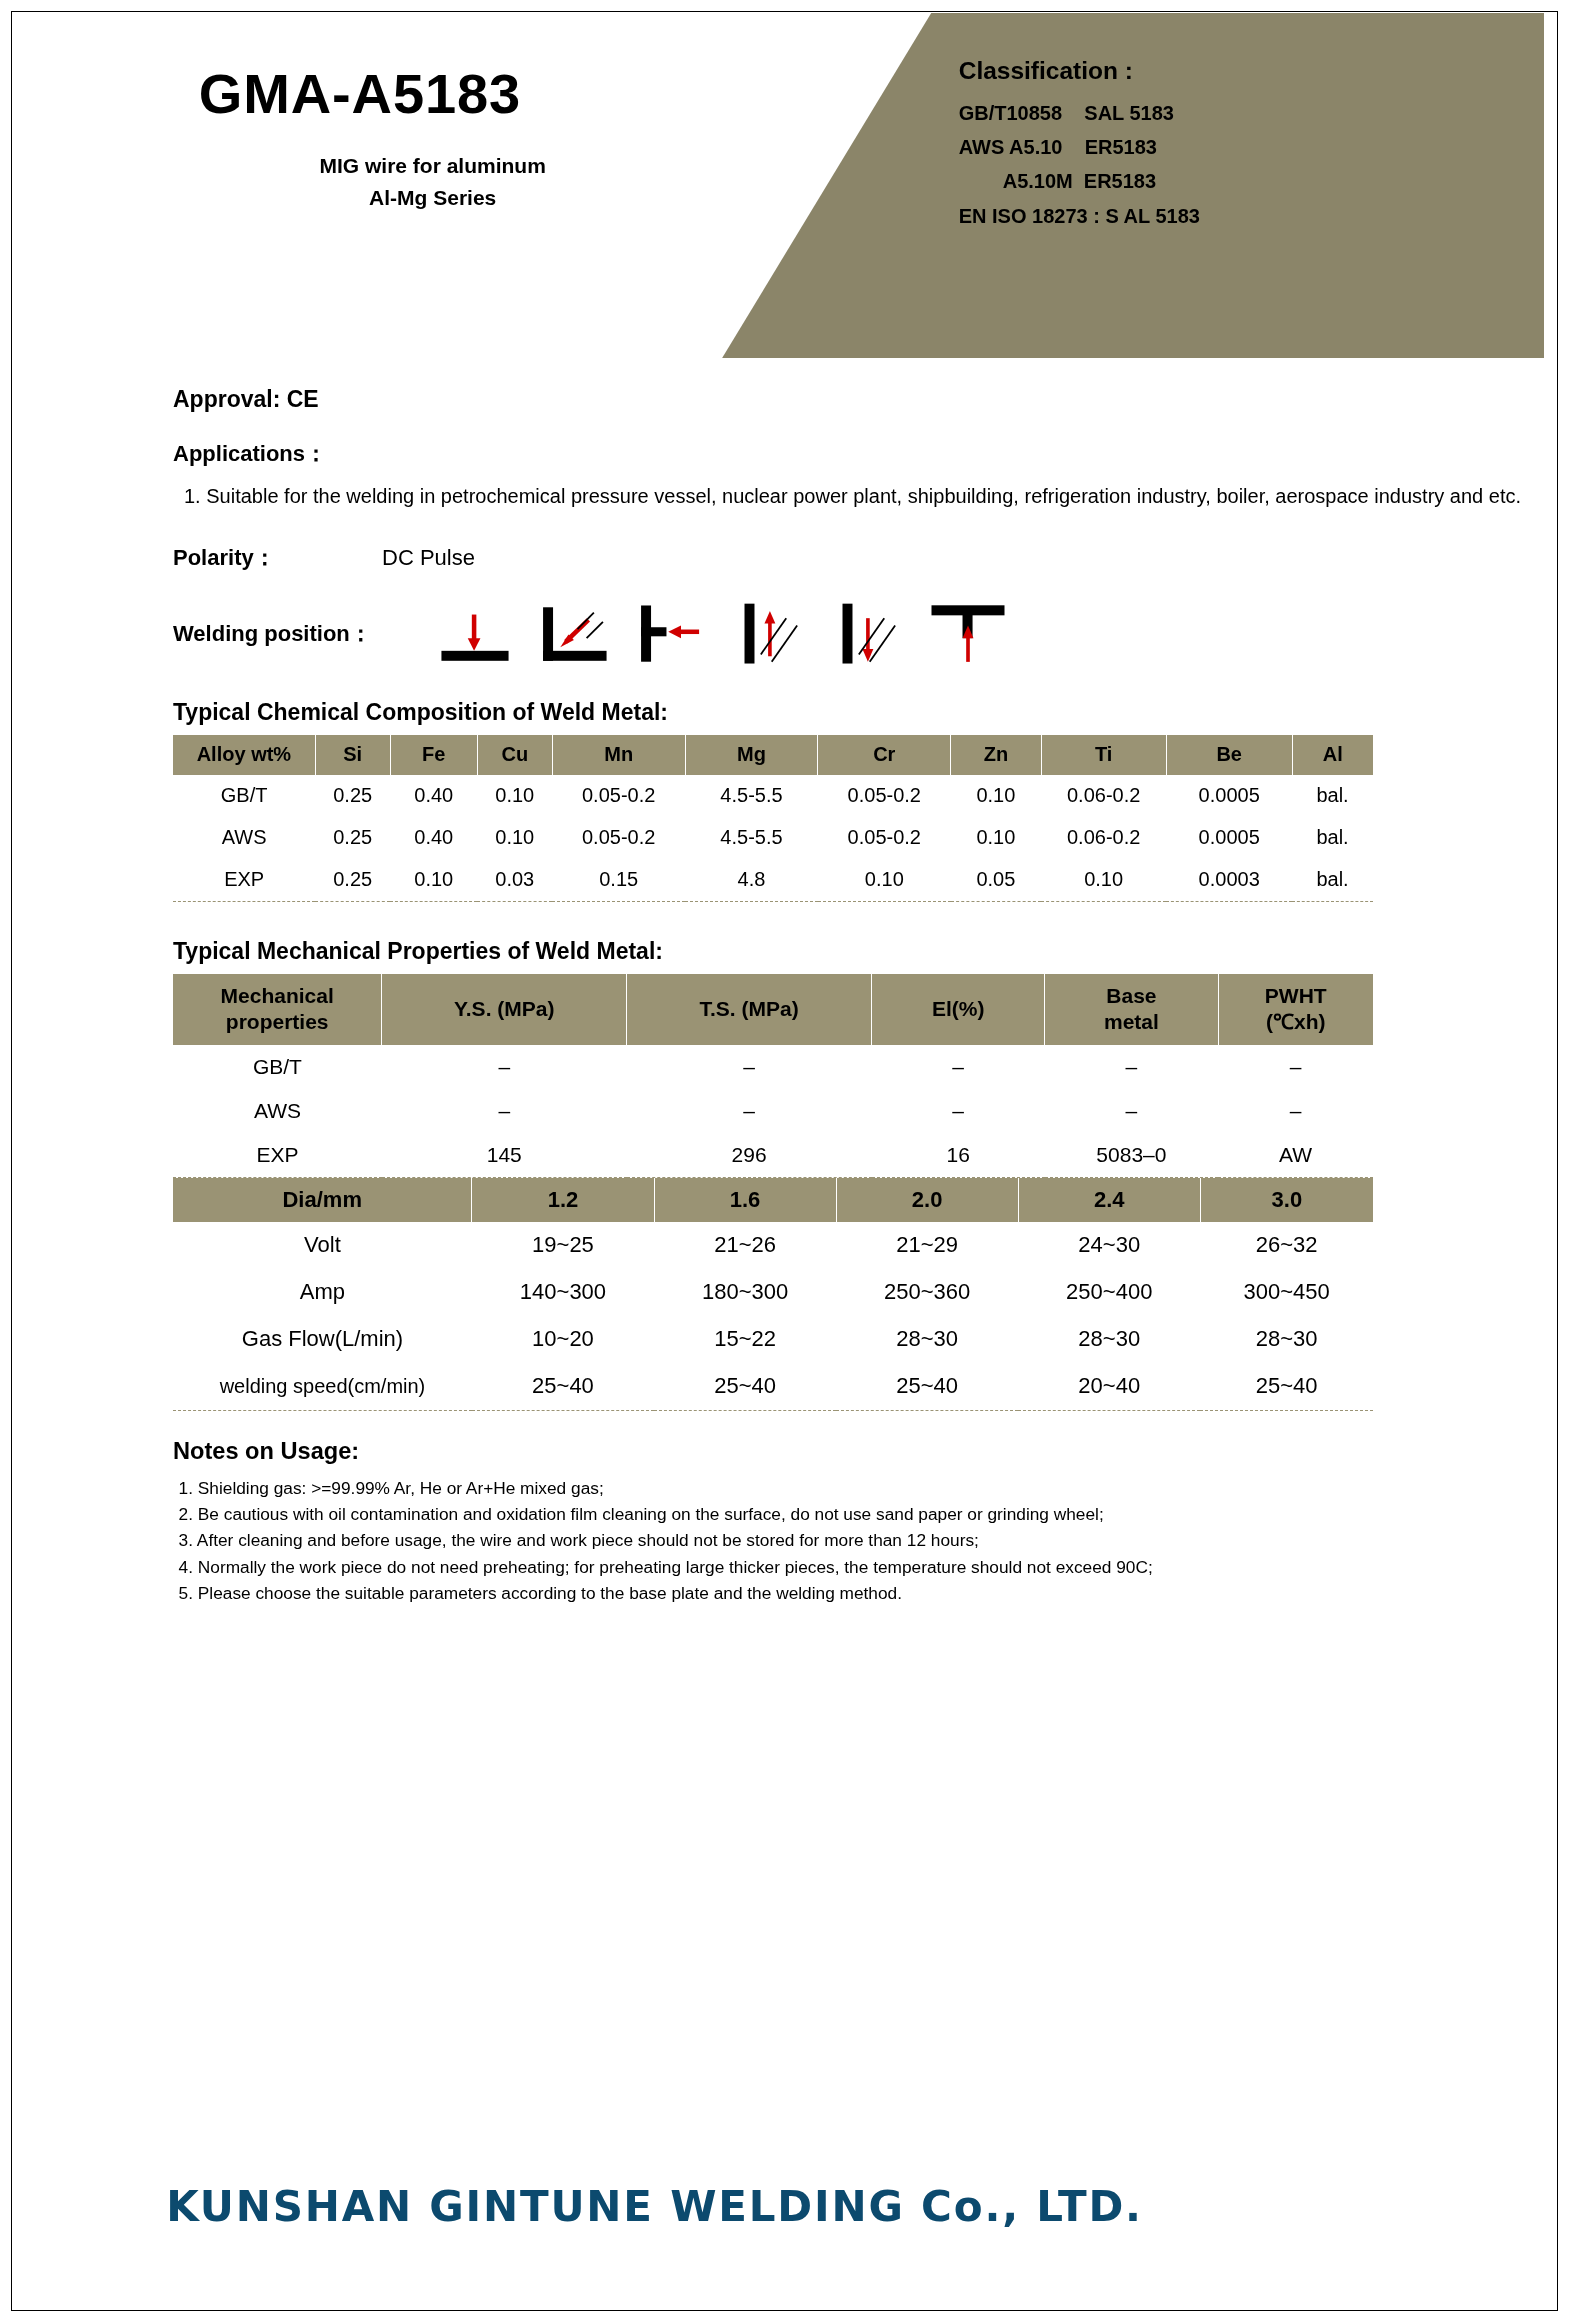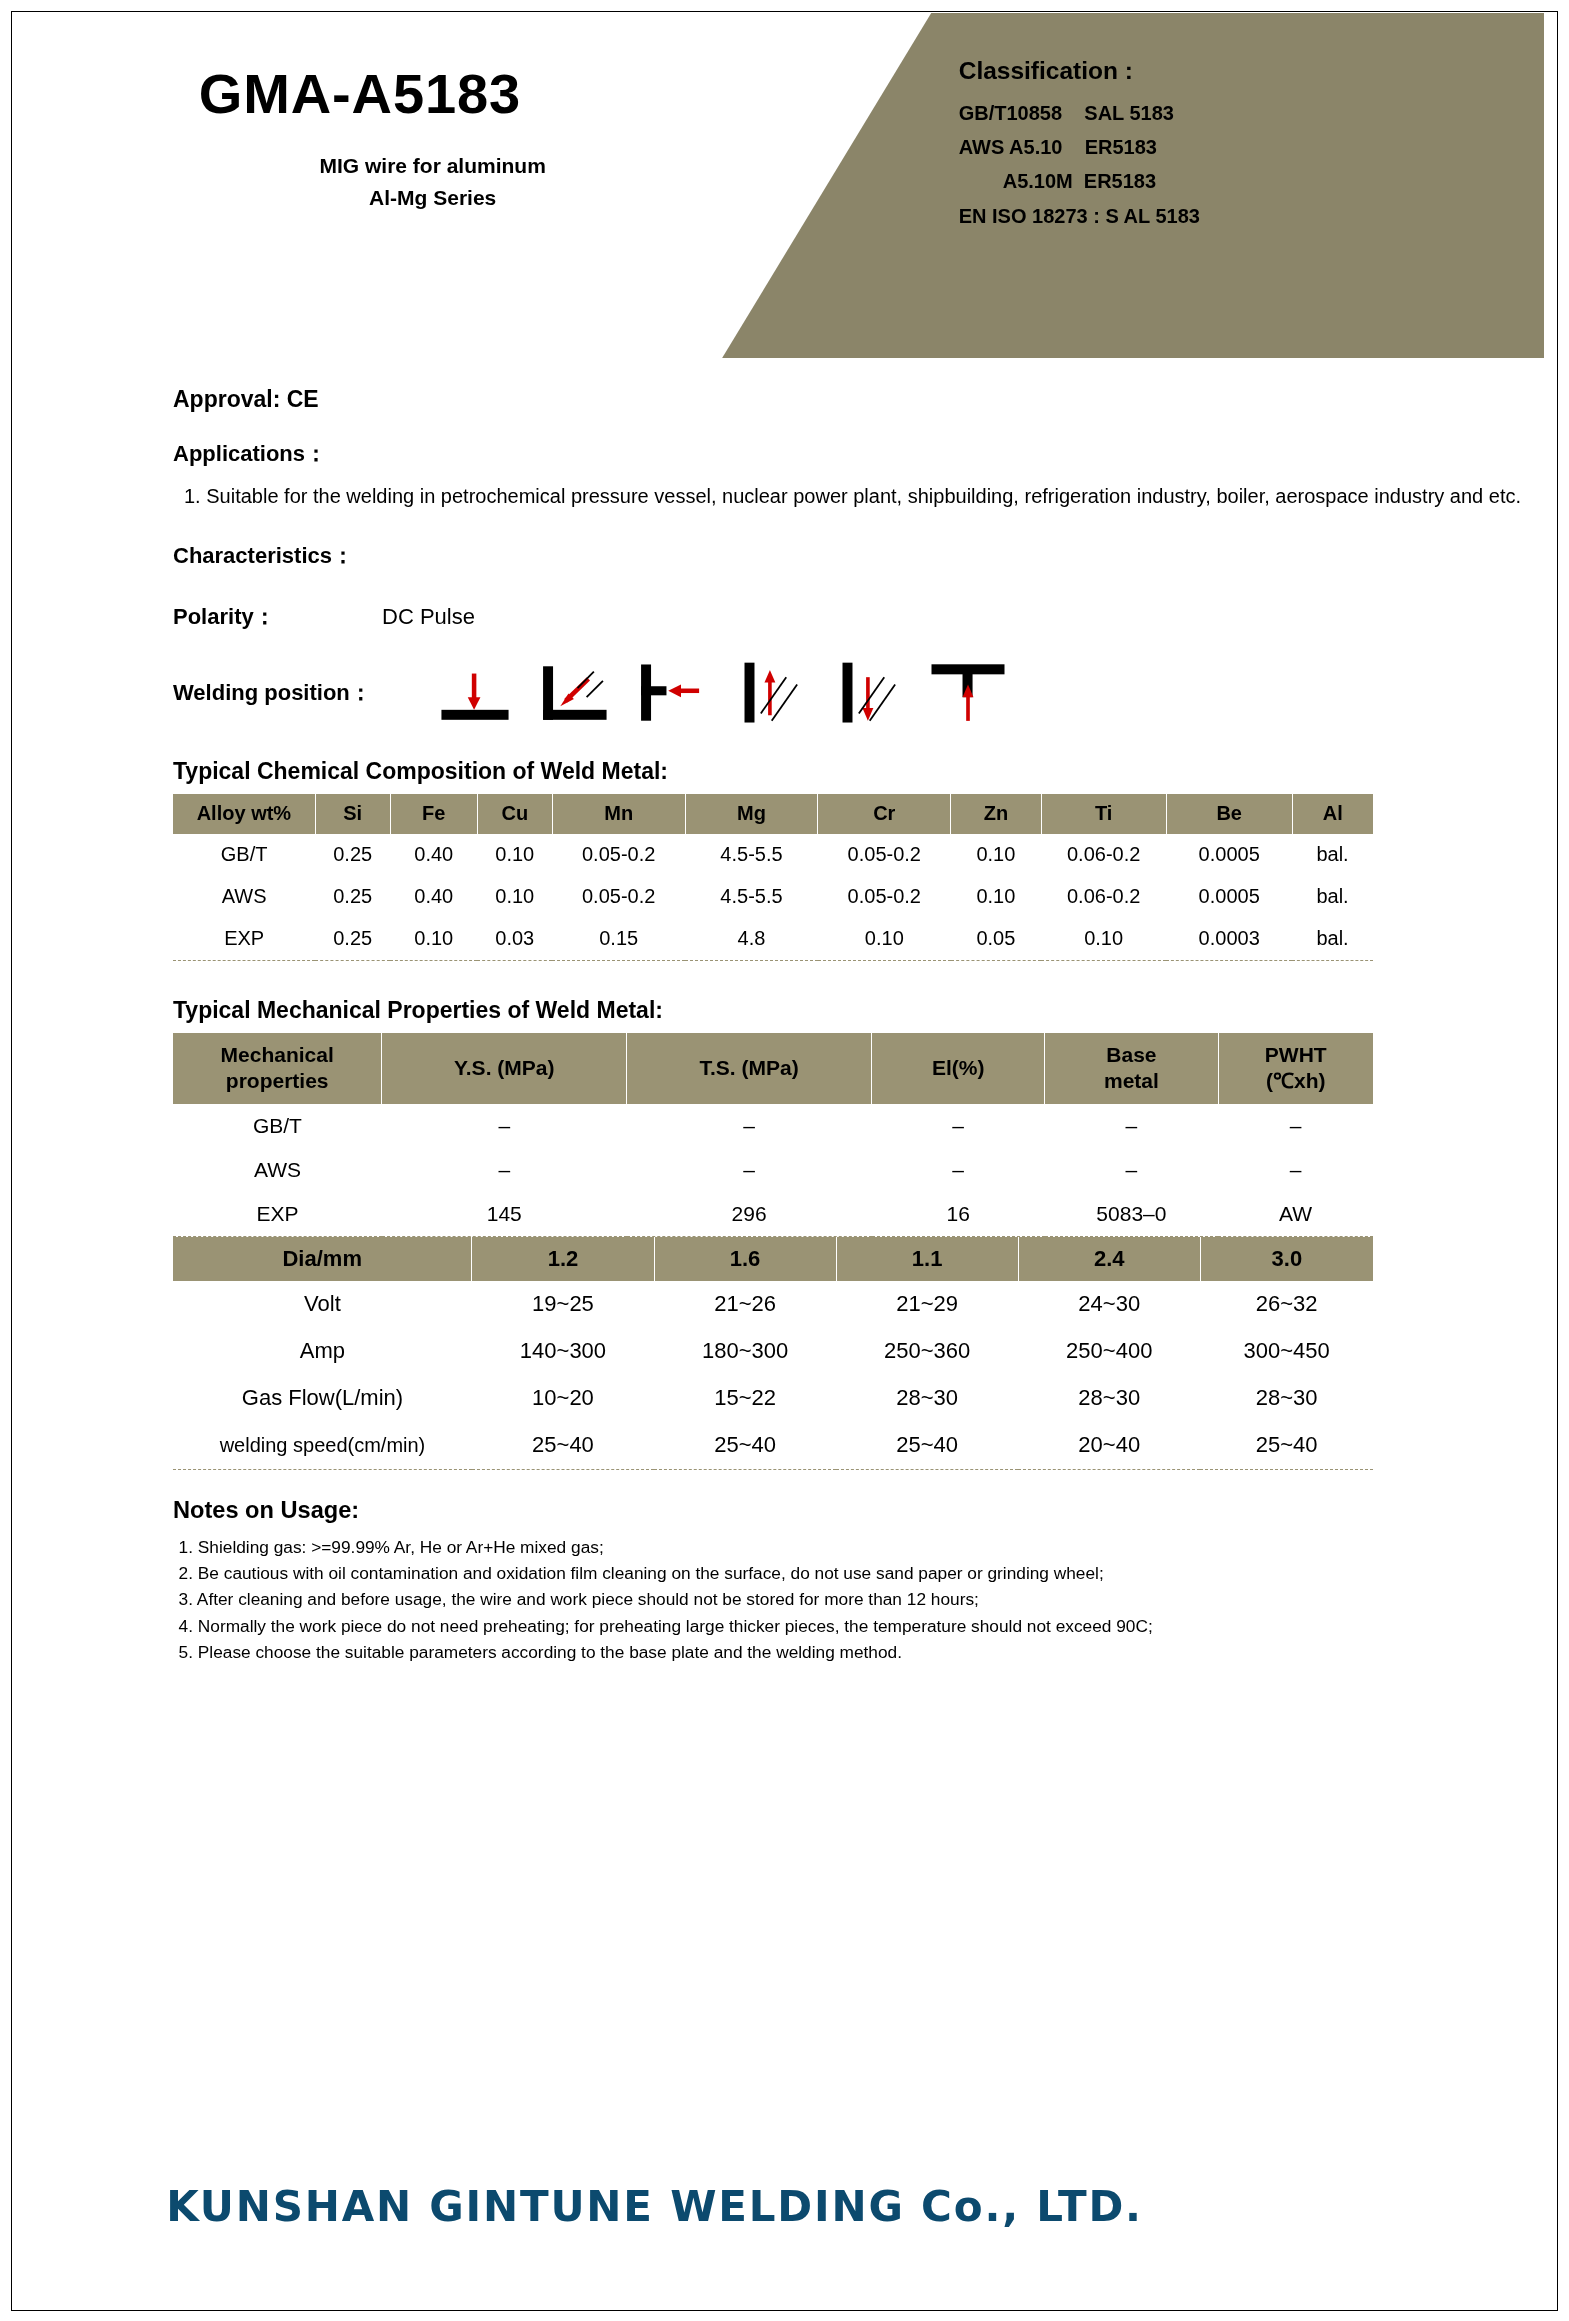--- a/index.html
+++ b/index.html
@@ -261,21 +261,20 @@
 
   </div>
 
   <div id="body">
 
     <div id="approval">Approval: CE</div>
 
     <div class="sec-label" id="applications-label">Applications：</div>
     <div id="applications-text">1. Suitable for the welding in petrochemical pressure vessel, nuclear power plant, shipbuilding, refrigeration industry, boiler, aerospace industry and etc.</div>
 
-    <div class="sec-label" id="characteristics-label">Characteristics：</div>
 
     <div id="polarity-row">
       <div id="polarity-label">Polarity：</div>
       <div id="polarity-value">DC Pulse</div>
     </div>
 
     <div id="position-row">
       <div id="position-label">Welding position：</div>
       <div id="position-icons">
 
@@ -431,21 +430,21 @@
       </tr>
     </tbody>
       </table>
 
     <table>
       <tbody>
           <tr class="sizes-hdr">
         <td style="width:300px">Dia/mm</td>
         <td style="width:182px">1.2</td>
         <td style="width:182px">1.6</td>
-        <td style="width:182px">1.1</td>
+        <td style="width:182px">2.0</td>
         <td style="width:182px">2.4</td>
         <td style="width:173px">3.0</td>
       </tr>
       <tr class="sizes-row">
         <td class="lbl">Volt</td>
         <td>19~25</td>
         <td>21~26</td>
         <td>21~29</td>
         <td>24~30</td>
         <td>26~32</td>

